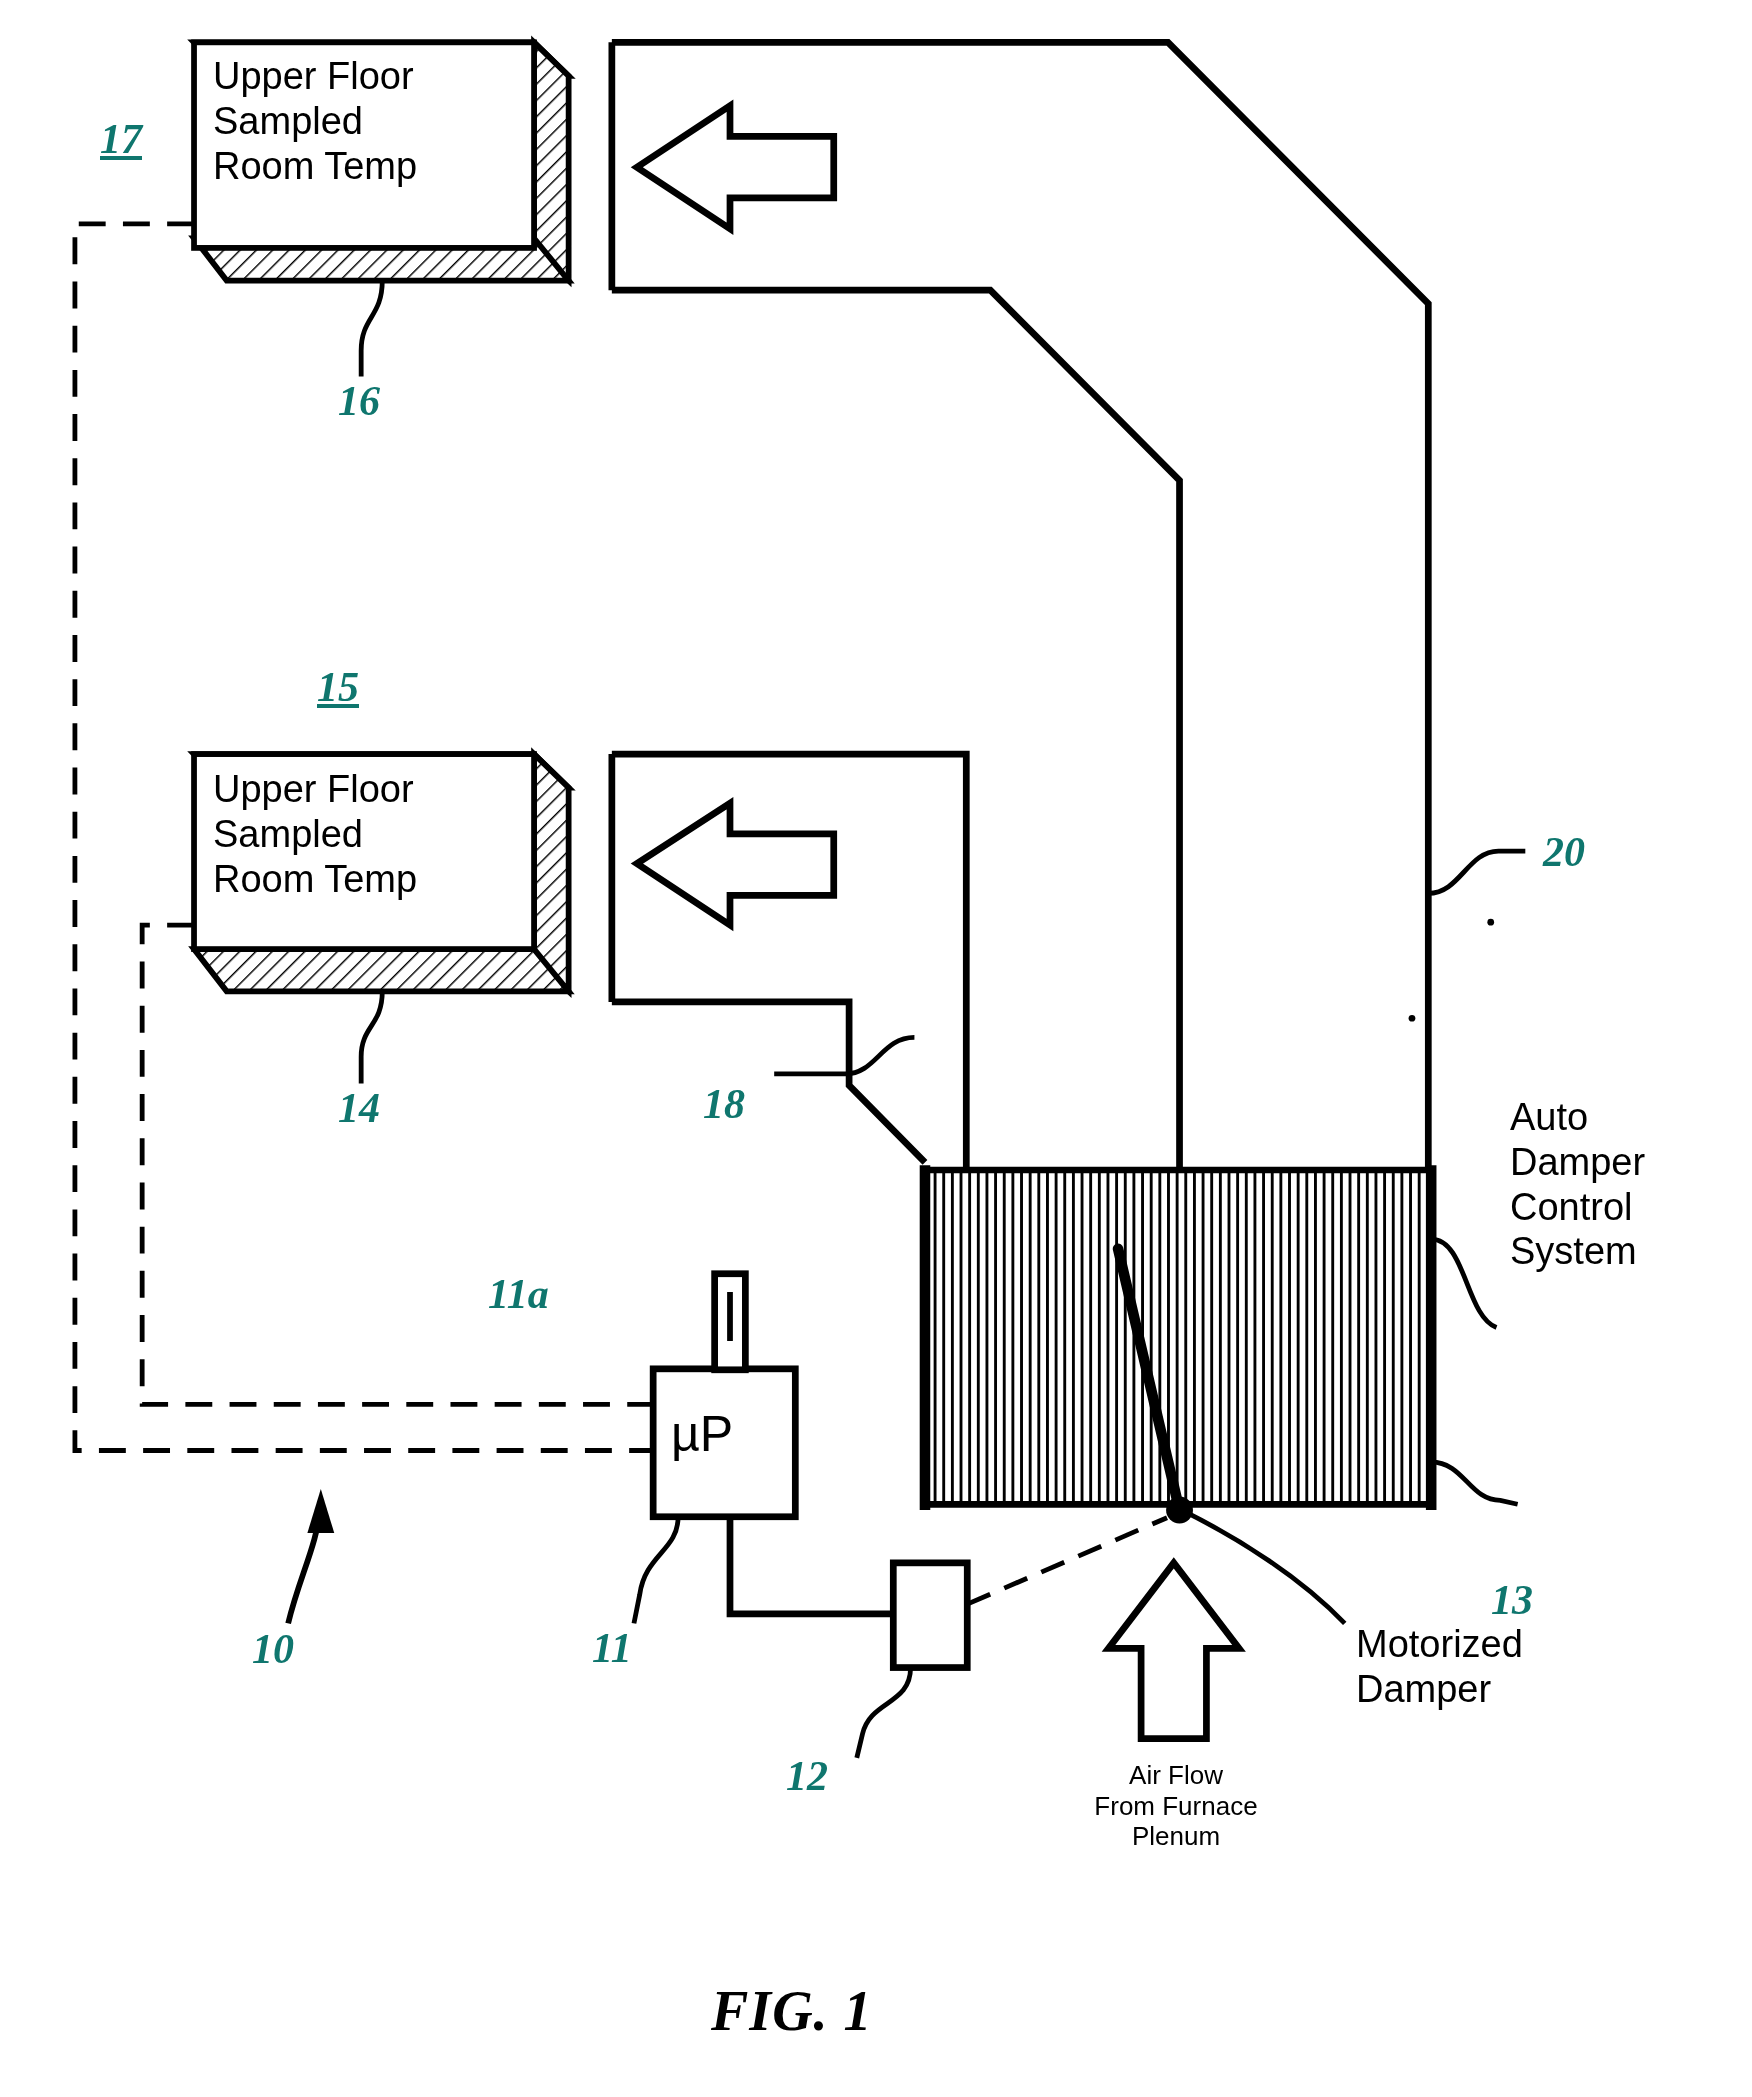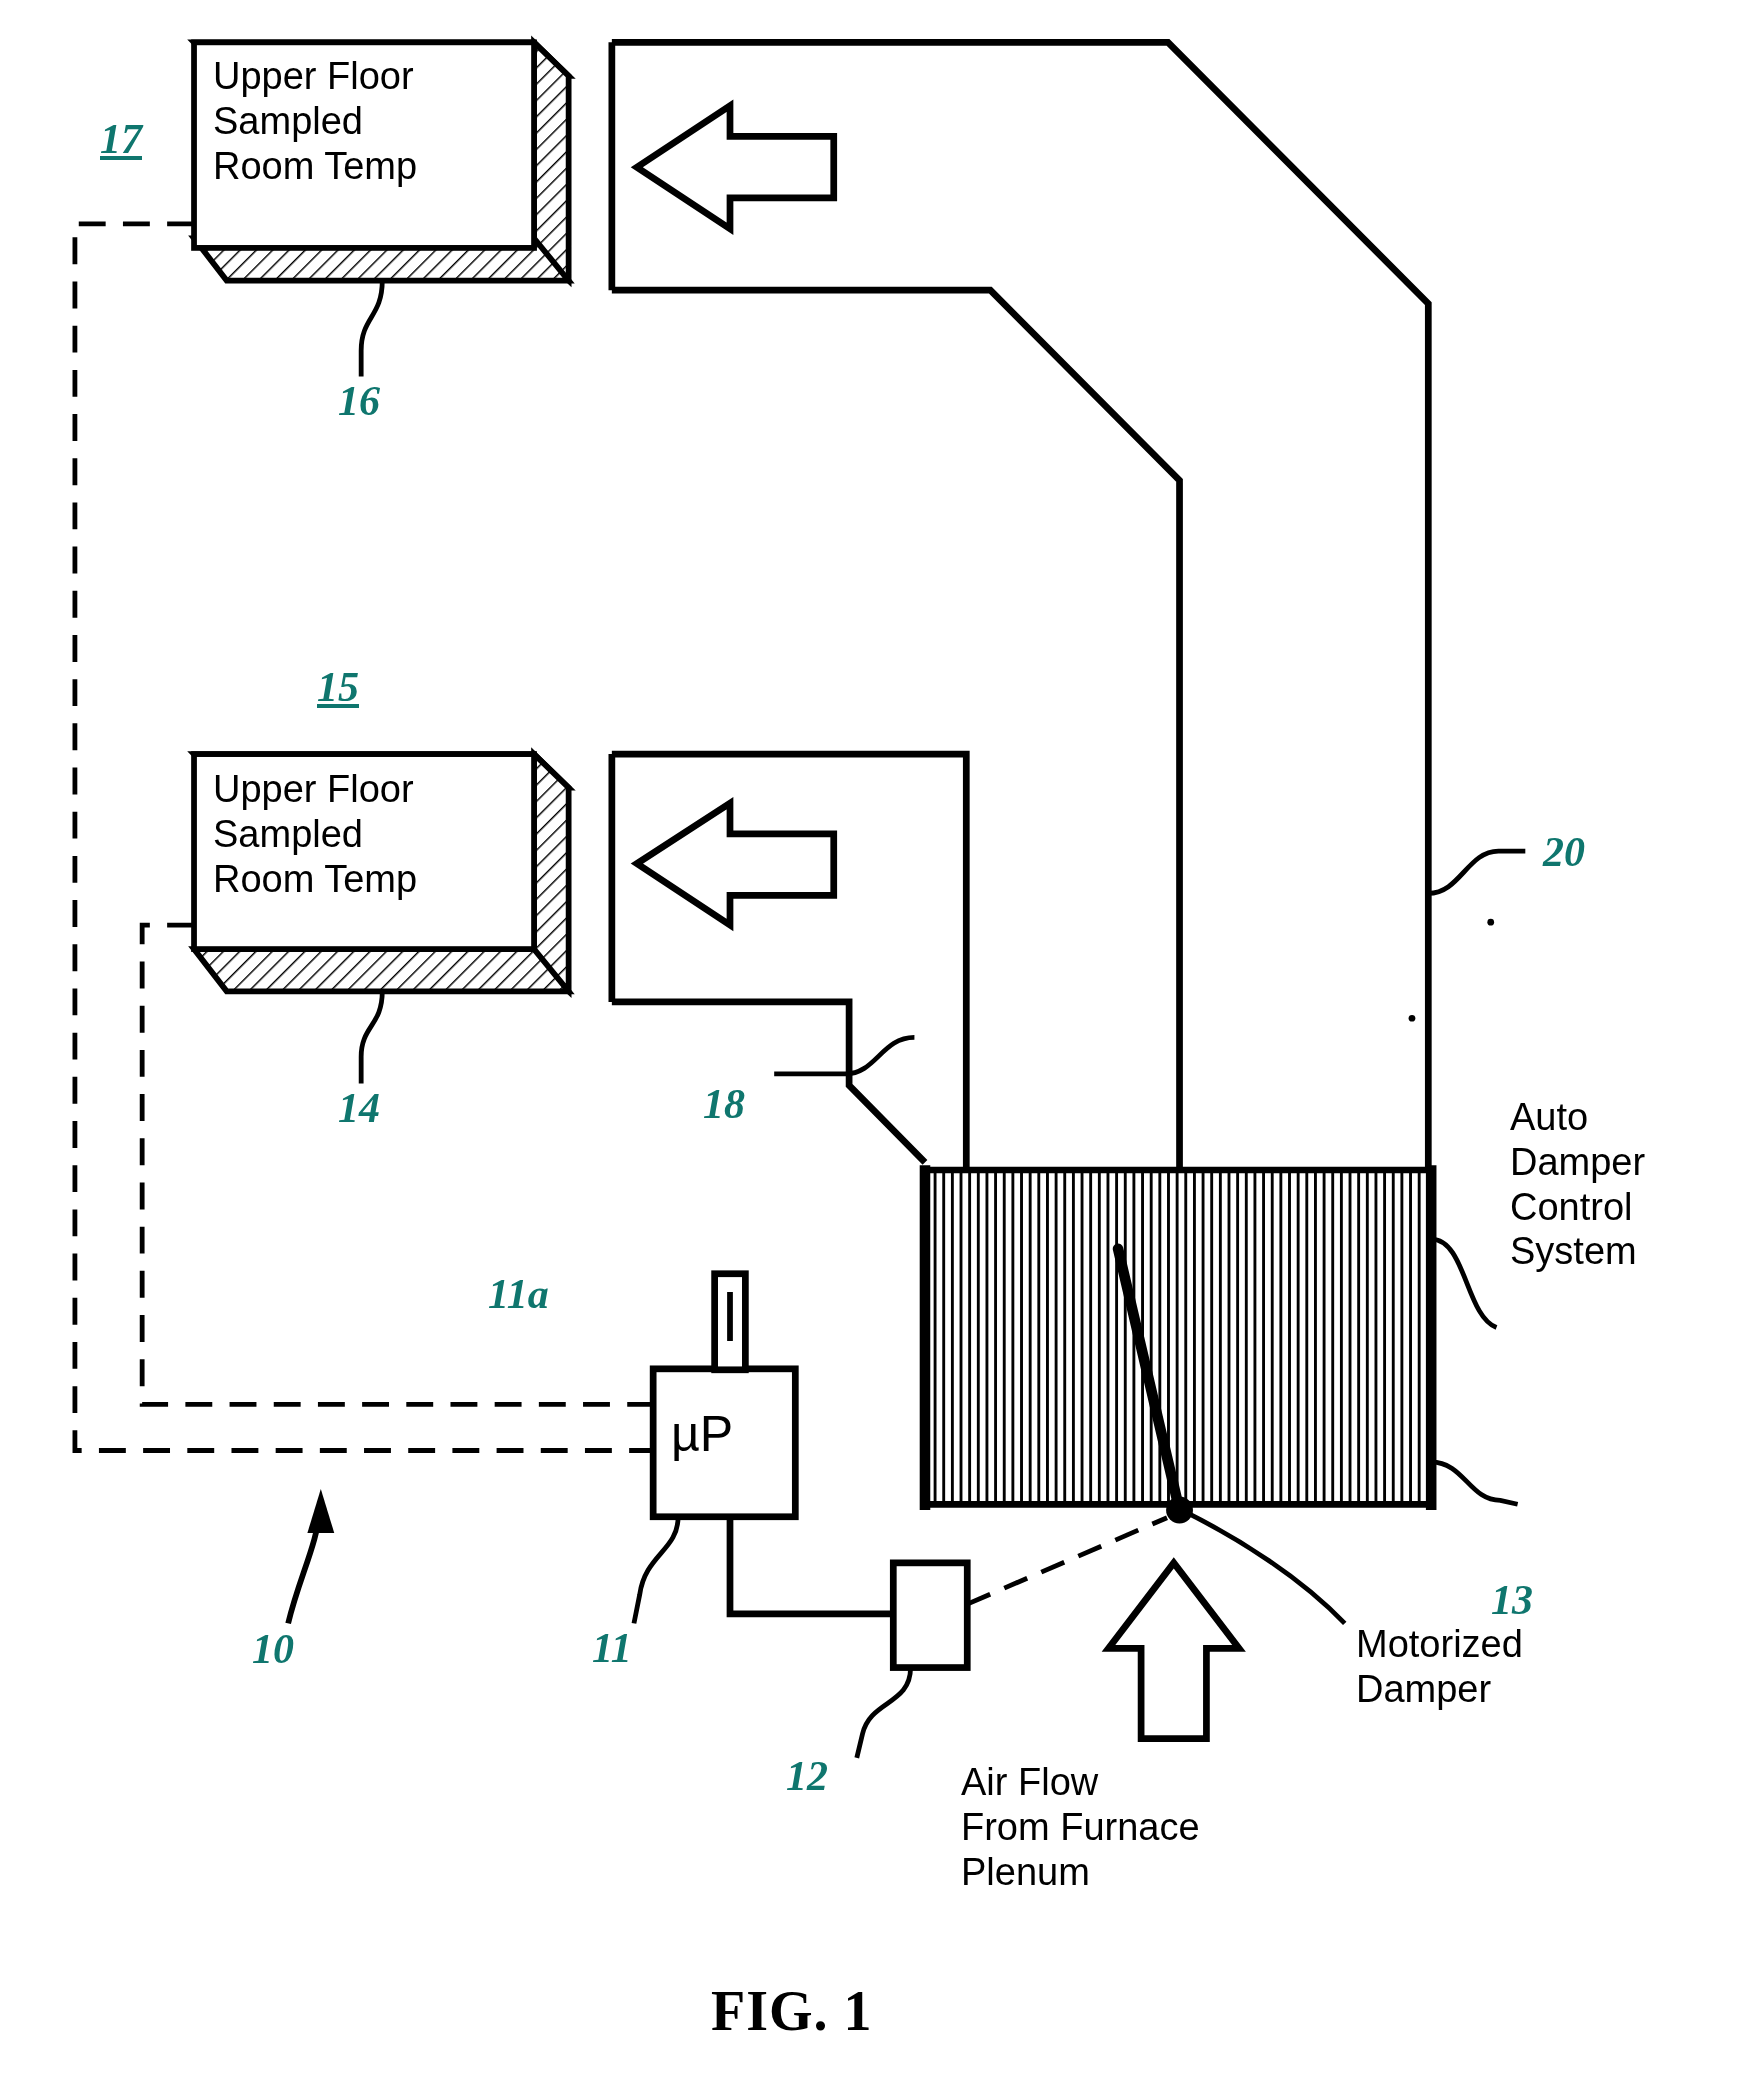--- a/index.html
+++ b/index.html
@@ -50,31 +50,32 @@
     font-family: "Liberation Sans", sans-serif;
     font-size: 38px;
     line-height: 1.18;
     text-align: left;
     color: #000;
     white-space: pre;
   }
   .figcaption {
     position: absolute;
     font-family: "Liberation Serif", serif;
+    font-style: italic;
     font-weight: bold;
     font-size: 56px;
     letter-spacing: 1px;
     color: #000;
     white-space: pre;
   }
   .up-label {
     position: absolute;
-    text-align: left;
-    font-family: "Liberation Sans", sans-serif;
-    font-size: 38px;
+    text-align: center;
+    font-family: "Liberation Sans", sans-serif;
+    font-size: 26px;
     line-height: 1.18;
     white-space: pre;
   }
 </style>
 </head>
 <body>
 
 <div id="figure">
 
   <svg id="svg-layer" viewBox="0 0 1824 2183">

